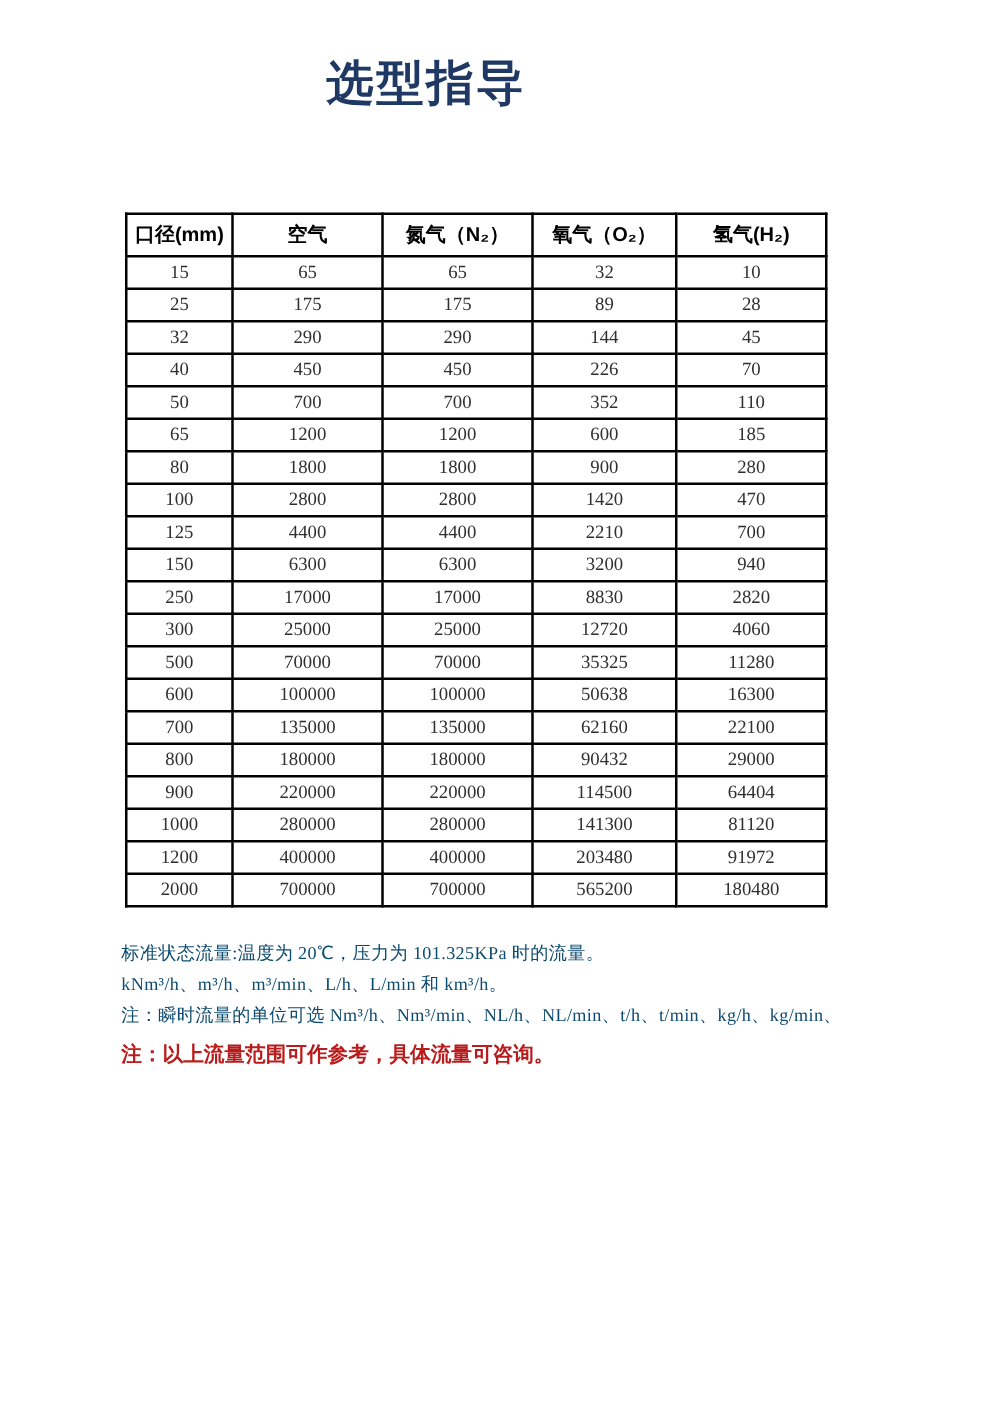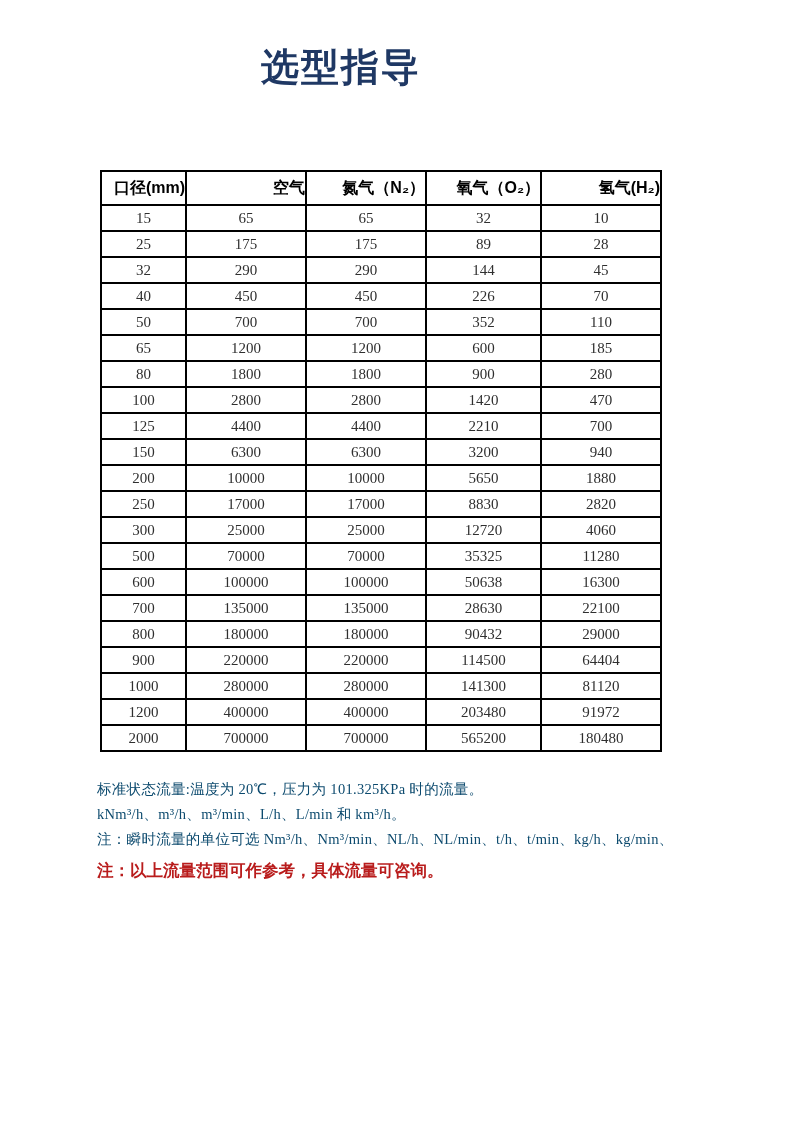--- a/index.html
+++ b/index.html
@@ -49,21 +49,20 @@
     padding: 0;
     overflow: hidden;
     white-space: nowrap;
   }
   .flow-table th {
     height: 32px;
     font-family: "Liberation Sans", sans-serif;
     font-weight: 700;
     font-size: 16px;
     color: #000;
-    text-align: right;
   }
   .flow-table td {
     height: 24px;
     font-family: "Liberation Serif", serif;
     font-size: 15px;
     color: #2f2f2f;
   }
   .notes {
     margin: 25px 0 0 97px;
     width: 610px;
@@ -174,27 +173,20 @@
           <td>700</td>
         </tr>
         <tr>
           <td>150</td>
           <td>6300</td>
           <td>6300</td>
           <td>3200</td>
           <td>940</td>
         </tr>
         <tr>
-          <td>200</td>
-          <td>10000</td>
-          <td>10000</td>
-          <td>5650</td>
-          <td>1880</td>
-        </tr>
-        <tr>
           <td>250</td>
           <td>17000</td>
           <td>17000</td>
           <td>8830</td>
           <td>2820</td>
         </tr>
         <tr>
           <td>300</td>
           <td>25000</td>
           <td>25000</td>
@@ -212,21 +204,21 @@
           <td>600</td>
           <td>100000</td>
           <td>100000</td>
           <td>50638</td>
           <td>16300</td>
         </tr>
         <tr>
           <td>700</td>
           <td>135000</td>
           <td>135000</td>
-          <td>28630</td>
+          <td>62160</td>
           <td>22100</td>
         </tr>
         <tr>
           <td>800</td>
           <td>180000</td>
           <td>180000</td>
           <td>90432</td>
           <td>29000</td>
         </tr>
         <tr>

